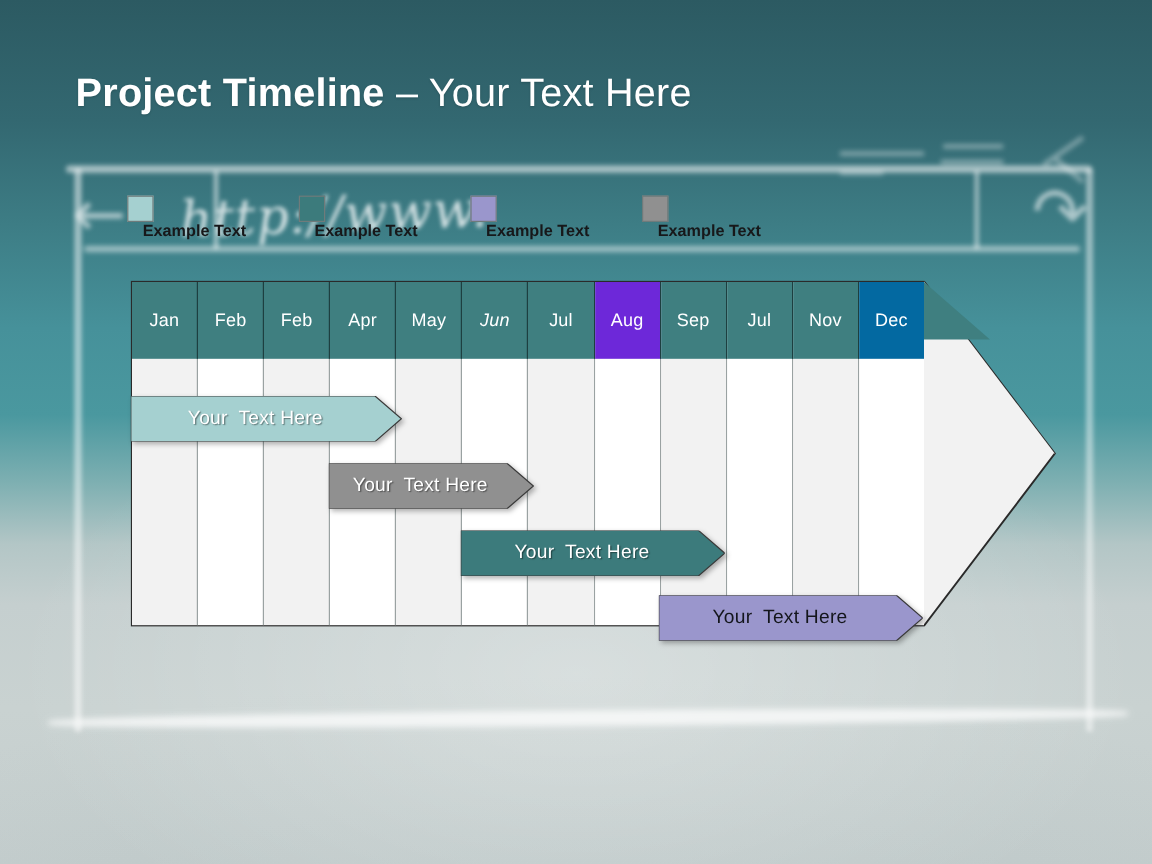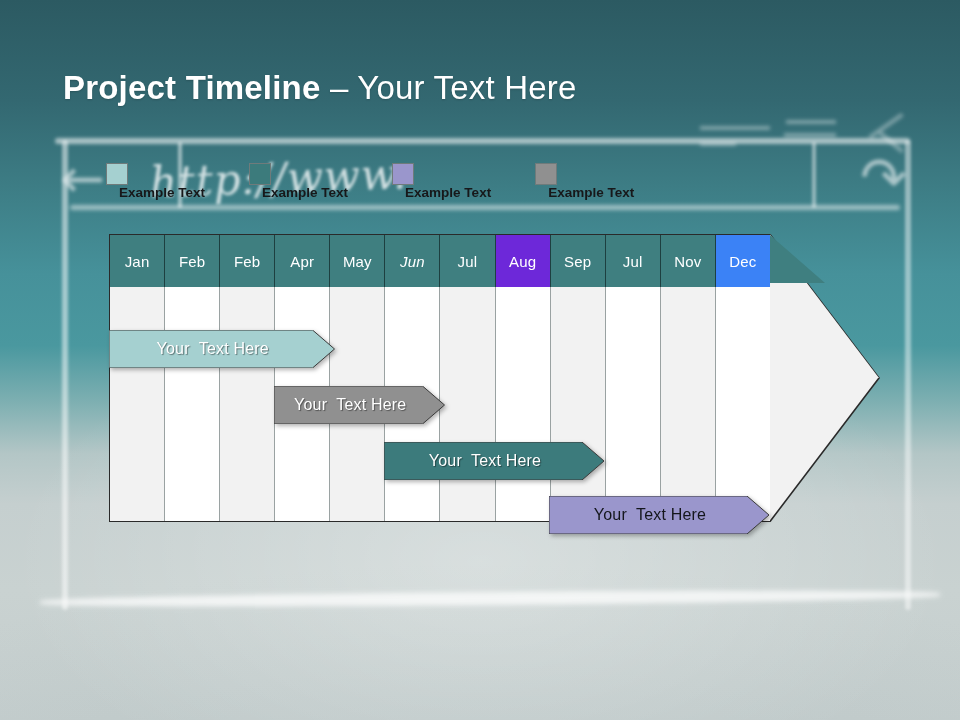--- a/index.html
+++ b/index.html
@@ -134,21 +134,21 @@
   .sk-m2 { left: 786px; top: 120px; width: 50px; height: 4px; }
   .sk-m3 { left: 784px; top: 133px; width: 52px; height: 4px; }
   .sk-m4 { left: 700px; top: 142px; width: 36px; height: 4px; }
   .sk-m5 { left: 866px; top: 124px; width: 40px; height: 4px; transform: rotate(-35deg); }
   .sk-m6 { left: 876px; top: 140px; width: 30px; height: 4px; transform: rotate(40deg); }
 
   
   .title {
     position: absolute;
     left: 63px;
-    top: 69px;
+    top: 58px;
     font-size: 33px;
     color: #ffffff;
     white-space: nowrap;
     letter-spacing: 0.2px;
     text-shadow: 0 1px 2px rgba(0,0,0,0.18);
   }
   .title .bold { font-weight: bold; }
   .title .reg  { font-weight: normal; }
 
   
@@ -215,21 +215,21 @@
     background: #f2f2f2;
   }
   .grid-col.alt { background: #ffffff; }
   .grid-col:last-child { border-right: none; }
 
   .head-row {
     position: absolute;
     left: 1px;
     top: 1px;
     width: 660px;
-    height: 52px;
+    height: 64px;
     display: flex;
     z-index: 3;
   }
   .head-cell {
     flex: 1 1 0;
     background: #3f7f80;
     border-right: 1px solid #1d3f40;
     box-sizing: border-box;
     color: #ffffff;
     font-size: 15px;
@@ -356,21 +356,21 @@
           <div class="head-cell" style="background: rgb(63, 127, 128);">Feb</div>
           <div class="head-cell" style="background: rgb(63, 127, 128);">Feb</div>
           <div class="head-cell" style="background: rgb(63, 127, 128);">Apr</div>
           <div class="head-cell" style="background: rgb(63, 127, 128);">May</div>
           <div class="head-cell" style="background: rgb(63, 127, 128); font-style: italic;">Jun</div>
           <div class="head-cell" style="background: rgb(63, 127, 128);">Jul</div>
           <div class="head-cell" style="background: #6d28d9;">Aug</div>
           <div class="head-cell" style="background: rgb(63, 127, 128);">Sep</div>
           <div class="head-cell" style="background: rgb(63, 127, 128);">Jul</div>
           <div class="head-cell" style="background: rgb(63, 127, 128);">Nov</div>
-          <div class="head-cell" style="background: #3b82f6;">Dec</div>
+          <div class="head-cell" style="background: #0369a1;">Dec</div>
         </div>
       <div class="bars" id="bars">
           <div class="bar" style="left: 0px; top: 46px; width: 225.5px;">
             <svg class="bar-shape" viewBox="0 0 225.49999999999997 38" preserveAspectRatio="none">
               <polygon points="0,0 203.49999999999997,0 225.49999999999997,19 203.49999999999997,38 0,38" fill="#a5d0d0" stroke="#3a3a3a" stroke-width="1"></polygon>
             </svg>
             <div class="bar-text light">Your  Text Here</div>
           </div>
           <div class="bar" style="left: 165px; top: 102px; width: 170.5px;">
             <svg class="bar-shape" viewBox="0 0 170.49999999999997 38" preserveAspectRatio="none">

